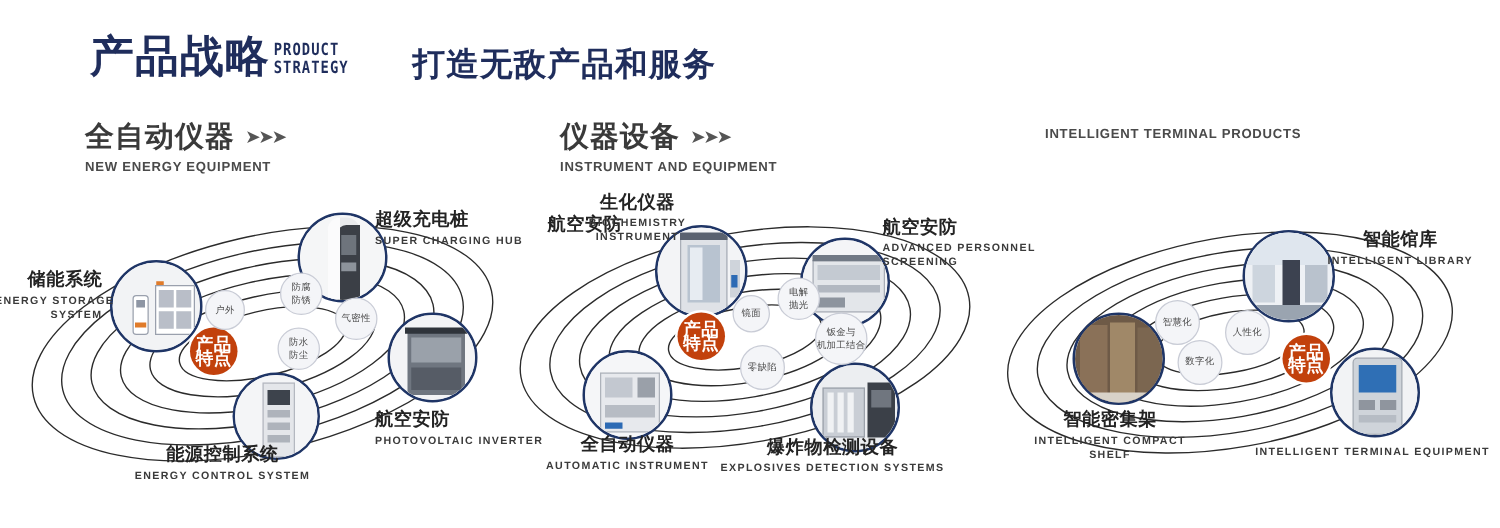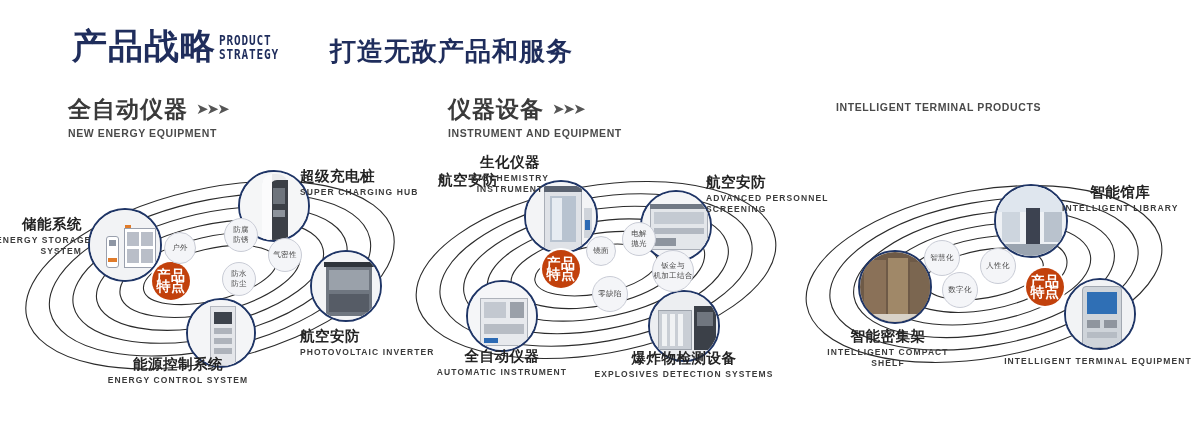--- a/index.html
+++ b/index.html
@@ -260,21 +260,21 @@
       <div class="ph">
         <div class="box" style="left:0;top:0;right:0;bottom:0;background:#eceef1;"></div>
         <div class="box" style="left:8px;top:18px;width:34px;height:40px;background:#c9ced5;border:1px solid #9ba1aa;"></div>
         <div class="box" style="left:12px;top:22px;width:5px;height:32px;background:#f0f2f4;"></div>
         <div class="box" style="left:20px;top:22px;width:5px;height:32px;background:#f0f2f4;"></div>
         <div class="box" style="left:28px;top:22px;width:5px;height:32px;background:#f0f2f4;"></div>
         <div class="box" style="left:44px;top:14px;width:22px;height:44px;background:#3b4048;"></div>
         <div class="box" style="left:47px;top:20px;width:16px;height:14px;background:#70767f;"></div>
       </div>
     </div>
-    <div class="nlabel center" style="left:182px;top:200px;width:204px;">
+    <div class="nlabel center" style="left:164px;top:200px;width:204px;">
       <div class="cn">爆炸物检测设备</div>
       <div class="en">EXPLOSIVES DETECTION SYSTEMS</div>
     </div>
 
     <div class="node" style="left:66px;top:130px;width:72px;height:72px;">
       <div class="ph">
         <div class="box" style="left:0;top:0;right:0;bottom:0;background:#f5f6f8;"></div>
         <div class="box" style="left:12px;top:16px;width:48px;height:48px;background:#e7e9ed;border:1px solid #adb2ba;"></div>
         <div class="box" style="left:16px;top:20px;width:22px;height:16px;background:#c3c8d0;"></div>
         <div class="box" style="left:42px;top:20px;width:14px;height:16px;background:#9aa0a9;"></div>

